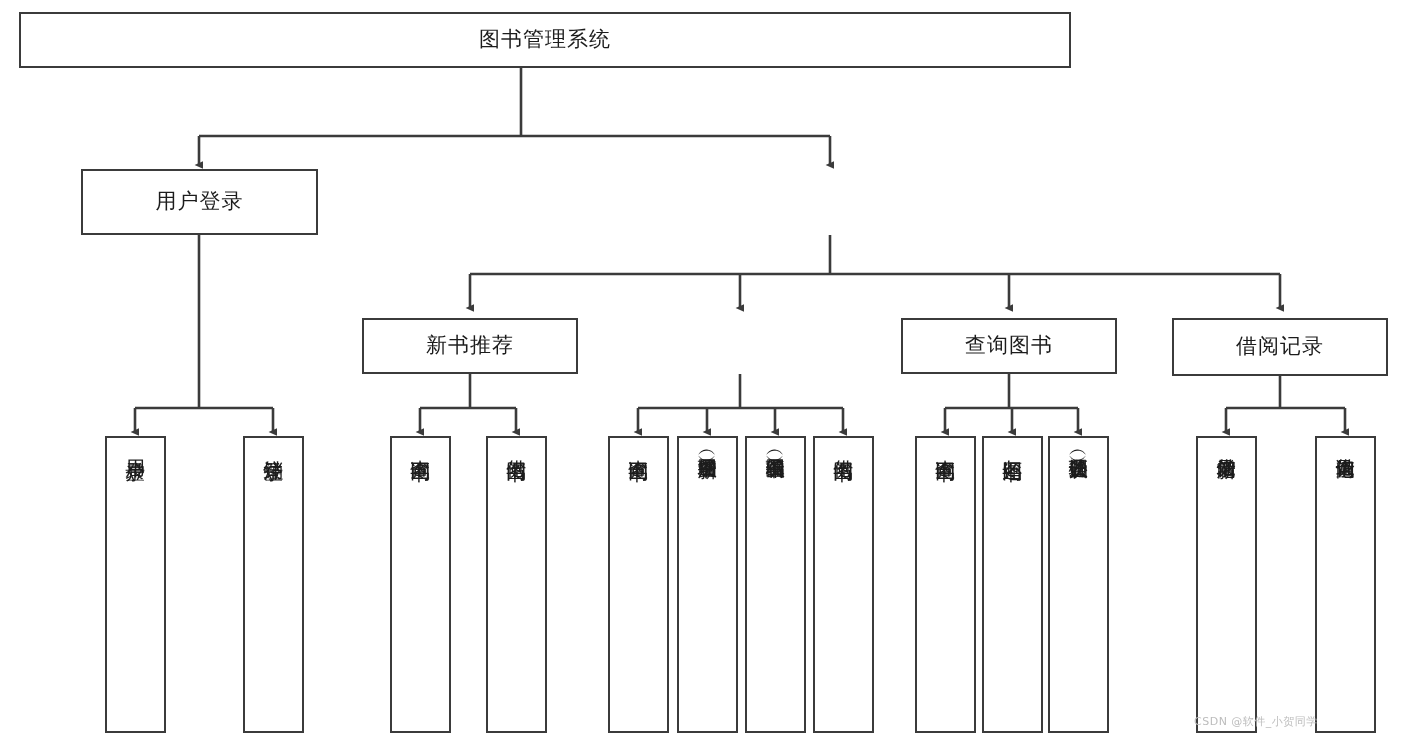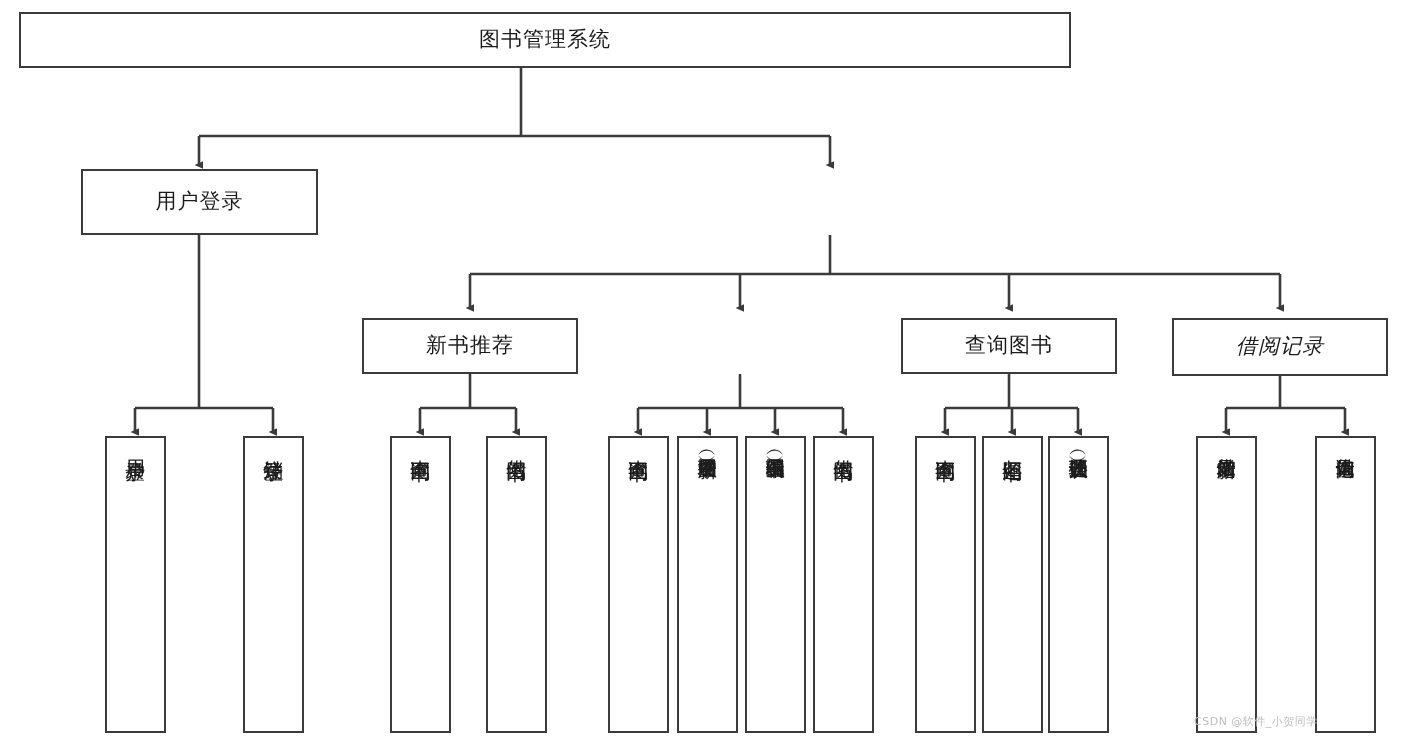--- a/index.html
+++ b/index.html
@@ -131,21 +131,21 @@
   <div class="node horiz" style="left:81px; top:169px; width:237px; height:66px;">
     <span>用户登录</span>
   </div>
 
   <div class="node horiz" style="left:362px; top:318px; width:216px; height:56px;">
     <span>新书推荐</span>
   </div>
   <div class="node horiz" style="left:901px; top:318px; width:216px; height:56px;">
     <span>查询图书</span>
   </div>
-  <div class="node horiz" style="left:1172px; top:318px; width:216px; height:58px;font-style:italic;">
+  <div class="node horiz" style="left:1172px; top:318px; width:216px; height:58px;">
     <span>借阅记录</span>
   </div>
 
   <div class="node vert" style="left:105px; top:436px; width:61px; height:297px;">
     <span>用户登录</span>
   </div>
   <div class="node vert" style="left:243px; top:436px; width:61px; height:297px;">
     <span>注销登录</span>
   </div>
 

